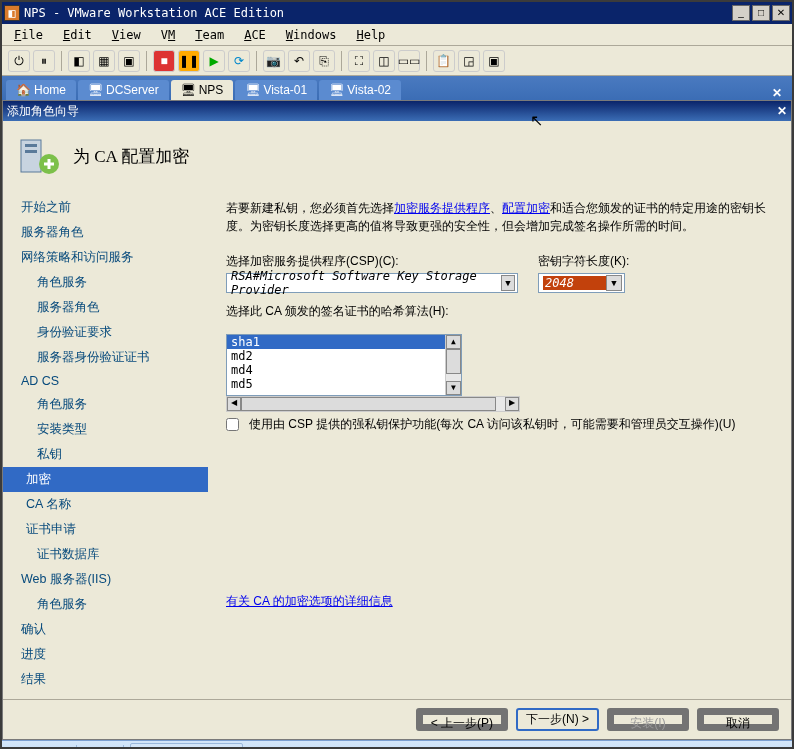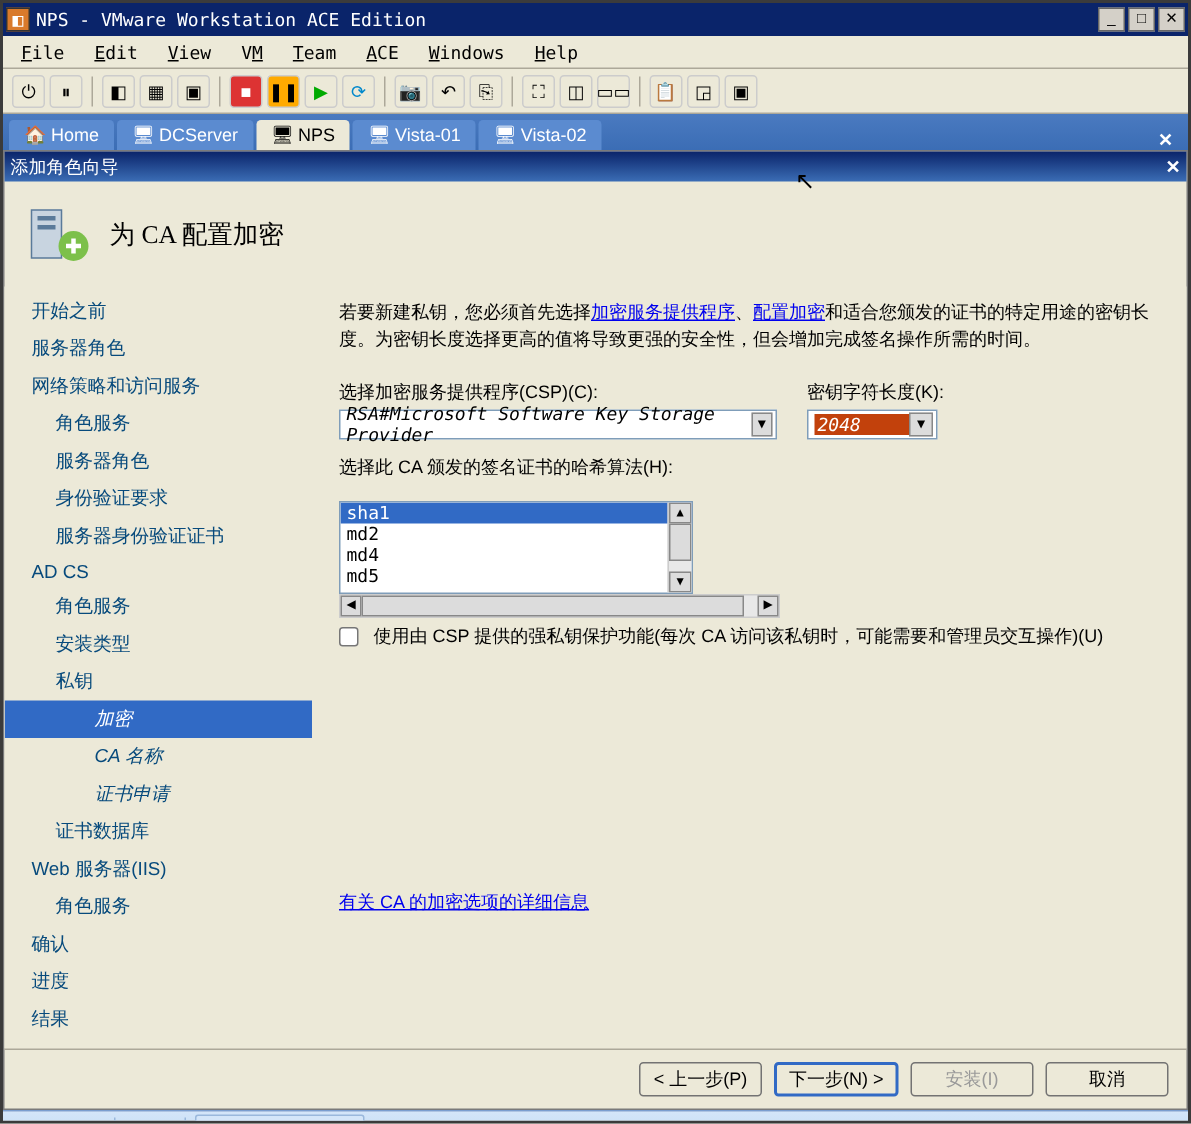--- a/index.html
+++ b/index.html
@@ -33,21 +33,21 @@
 
 .wizard-title-area { display: flex; align-items: center; padding: 10px 14px; height: 70px; }
 .wizard-title-area .big-icon { width: 44px; height: 44px; margin-right: 12px; display: inline-flex; align-items: center; justify-content: center; }
 .wizard-title-area .big-icon svg { width:44px; height:44px;}
 .wizard-title-area h1 { font-size: 17px; font-weight: normal; font-family: "SimHei", "Microsoft YaHei"; }
 
 .wizard-body { flex: 1; display: flex; background: #ece9d8; overflow: hidden; }
 .wizard-nav { width: 205px; background: #ece9d8; padding: 4px 0; overflow-y: auto; color: #074a7c; font-size: 12.5px;}
 .wizard-nav .nav-item { padding: 4px 8px 4px 18px; cursor: pointer; }
 .wizard-nav .nav-sub { padding-left: 34px; }
-.wizard-nav .nav-sub2 { padding-left: 60px; font-style: italic; }
+.wizard-nav .nav-sub2 { padding-left: 23px; }
 .wizard-nav .nav-item.active { background: #316ac5; color: #fff; }
 
 .wizard-content { flex: 1; padding: 8px 18px; font-size: 12px; color: #000; }
 .wizard-content .desc { line-height: 1.5; margin-bottom: 18px; }
 .wizard-content a { color: #0000ee; text-decoration: underline; }
 
 .field-row { display: flex; gap: 20px; margin-bottom: 10px; }
 .field-col label { display: block; margin-bottom: 3px; }
 .select { border: 1px solid #7f9db9; background: #fff; height: 20px; display: flex; align-items: center; padding: 0 2px 0 4px; font-family: "Fixedsys", monospace; font-size: 12px; font-style: italic; }
 .select .arrow { margin-left: auto; width: 16px; height: 16px; background: #dcdcdc; border: 1px solid #888; text-align: center; line-height: 14px; font-size: 9px; }
@@ -65,21 +65,21 @@
 .hscroll .sb-btn { width: 14px; background: #dcdcdc; border: 1px solid #888; text-align: center; font-size: 8px;}
 .hscroll .track { flex: 1; }
 .hscroll .thumb { width: 255px; height: 100%; background: #dcdcdc; border: 1px solid #888;}
 
 .checkbox-row { margin-top: 4px; display: flex; align-items: flex-start; gap: 10px; }
 .checkbox-row input { margin-top: 2px; }
 
 .link-more { margin-top: 160px; display: block; color: #0000ee; text-decoration: underline;}
 
 .wizard-footer { height: 40px; border-top: 1px solid #aca899; display: flex; align-items: center; justify-content: flex-end; padding: 0 12px; gap: 8px; }
-.btn { min-width: 82px; height: 23px; border: 1px solid #737373; background: #ece9d8; border-radius: 3px; cursor: pointer; font-size: 12px; padding: 0 8px;}
+.btn { min-width: 82px; height: 23px; border: 7px solid #737373; background: #ece9d8; border-radius: 3px; cursor: pointer; font-size: 12px; padding: 0 8px;}
 .btn.default { border: 2px solid #316ac5; }
 .btn:disabled { color: #999; }
 
 .taskbar { height: 30px; background: linear-gradient(#d4e6f9, #b8d4f0); border-top: 1px solid #7a9ed0; display: flex; align-items: center; padding: 0 4px; gap: 4px; }
 .start-btn { display: flex; align-items: center; gap: 4px; padding: 2px 10px; border-radius: 3px; cursor: pointer; }
 .start-btn .orb { width:16px; height:16px; border-radius:50%; background: radial-gradient(circle at 30% 30%, #7ecb5b, #2a8a1e);}
 .task-item { background: #d4e6f9; border: 1px solid #9ab8dc; border-radius: 2px; padding: 3px 10px; display: flex; align-items: center; gap: 4px; font-size: 12px; cursor: pointer;}
 .tray { margin-left: auto; display: flex; align-items: center; gap: 6px; font-size: 12px; padding-right: 6px;}
 .tray .clock { font-family: Tahoma; }
 .ql-sep { width:1px; height:22px; background:#9ab8dc; margin:0 2px;}

